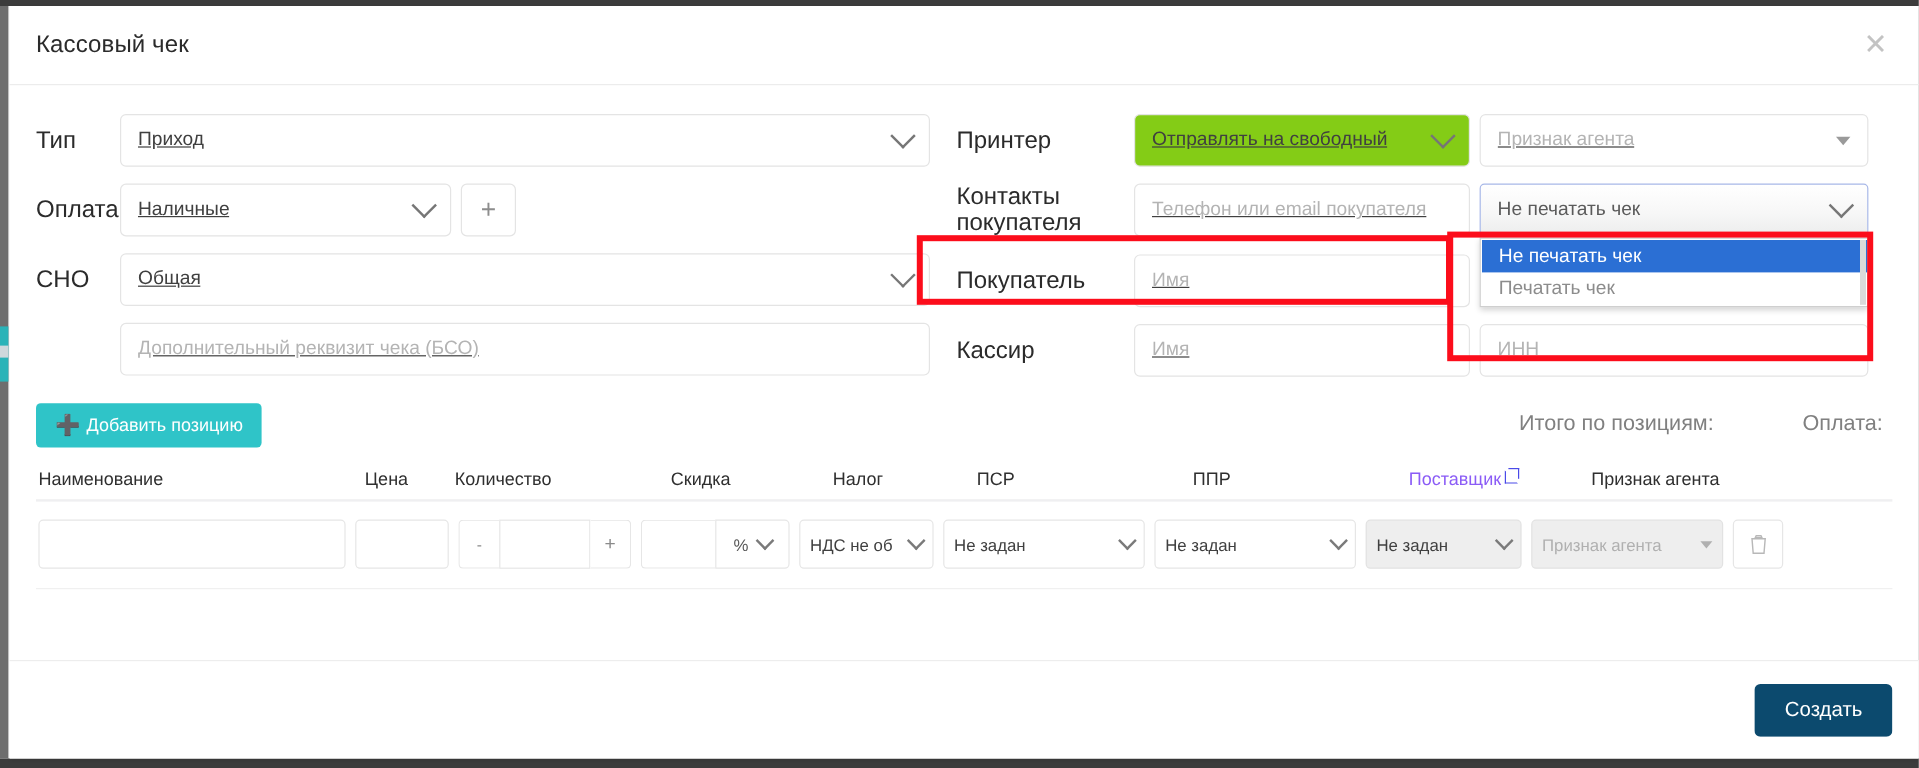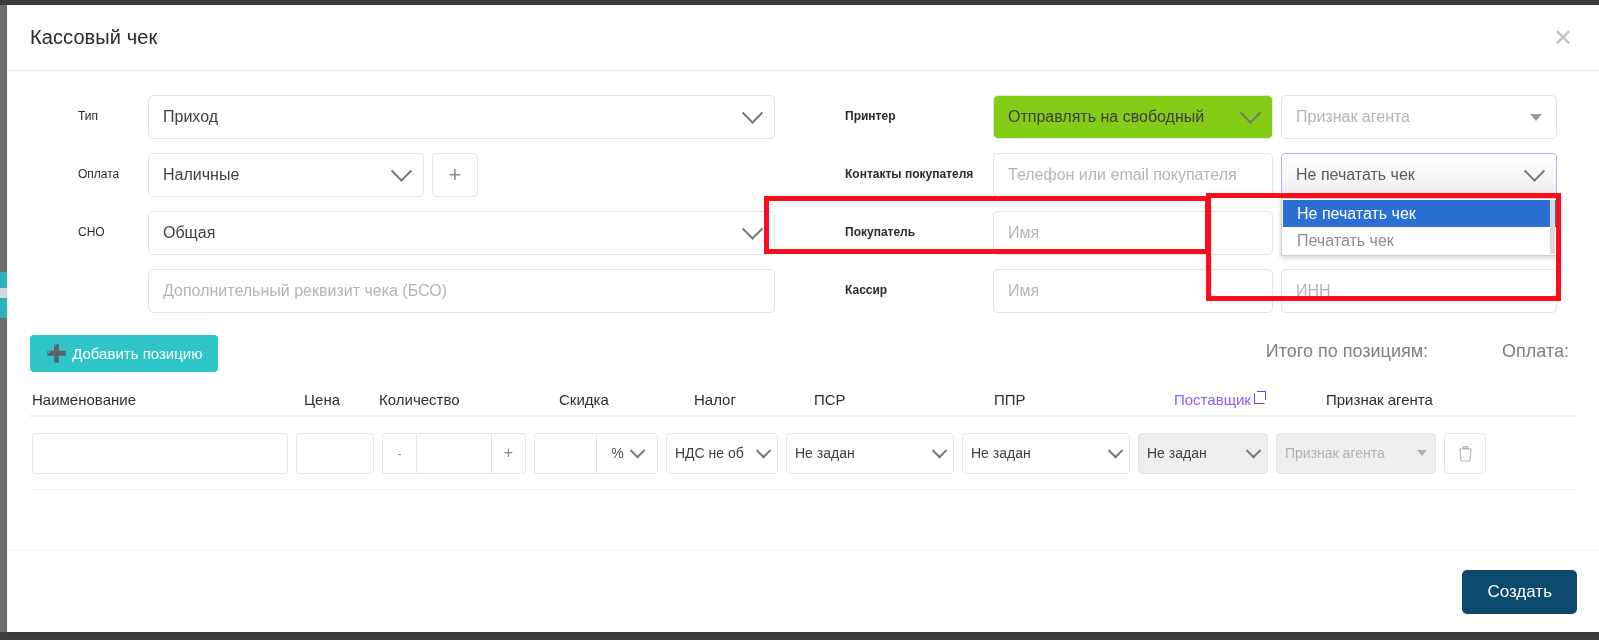--- a/index.html
+++ b/index.html
@@ -90,44 +90,44 @@
   .col-left  { width: 745px; flex: none; }
   .col-right { width: 760px; flex: none; }
 
   .frow {
     display: flex;
     align-items: center;
     margin-bottom: 14px;
     gap: 8px;
   }
   .flabel {
-    font-size: 12px;
+    font-size: 20px;
     color: #2b2b2b;
     flex: none;
     line-height: 1.12;
-    margin-left: 48px;
   }
   .flabel.w-l { width: 62px; }
-  .flabel.w-r { width: 140px; font-weight: bold; }
+  .flabel.w-r { width: 140px; }
 
   
   .fld {
     box-sizing: border-box;
     height: 44px;
     border: 1px solid #e4e4e4;
     border-radius: 5px;
     background: #ffffff;
     font-size: 16px;
     color: #404040;
     padding: 0 14px;
     display: flex;
     align-items: center;
     font-family: inherit;
     outline: none;
     position: relative;
+    text-decoration: underline;
   }
   .fld.placeholder, .fld .ph { color: #b4b4b4; }
   input.fld::placeholder { color: #b4b4b4; opacity: 1; }
 
   .sel {
     cursor: pointer;
     justify-content: space-between;
   }
   .sel .val { overflow: hidden; white-space: nowrap; }
 

